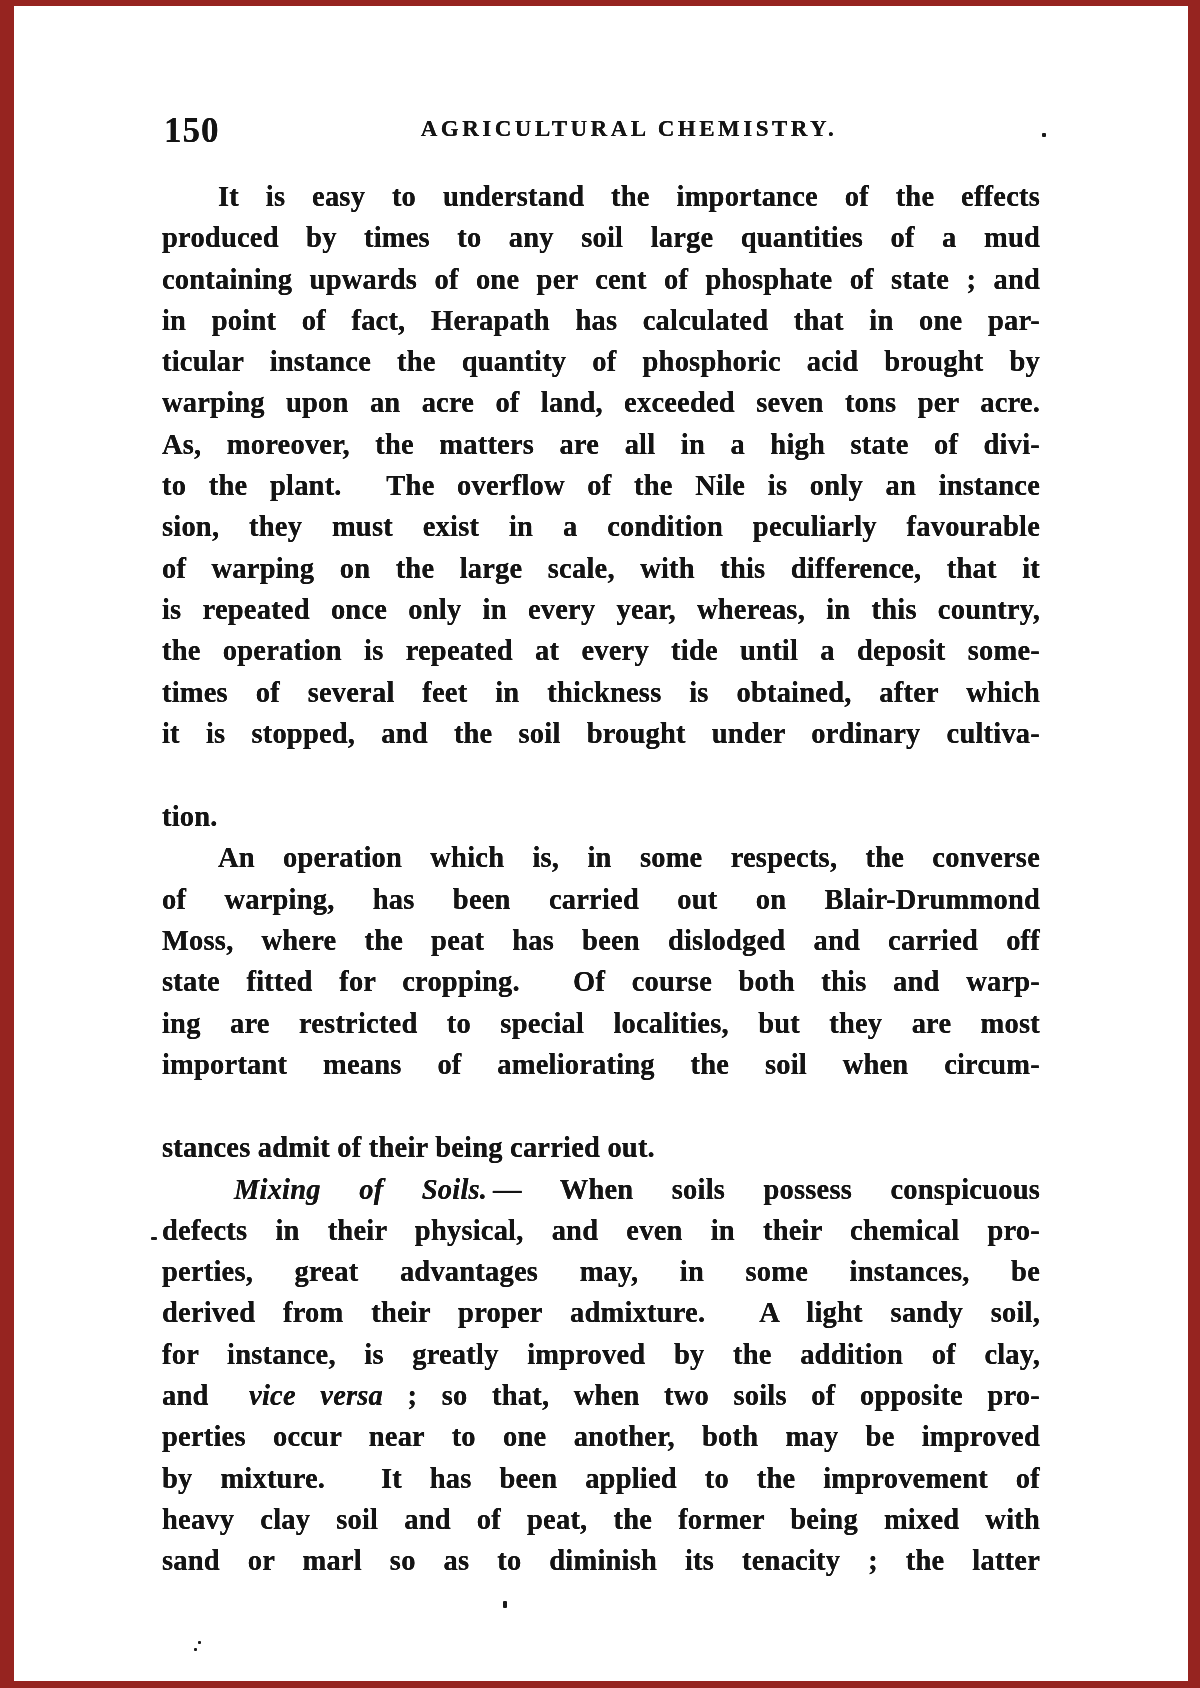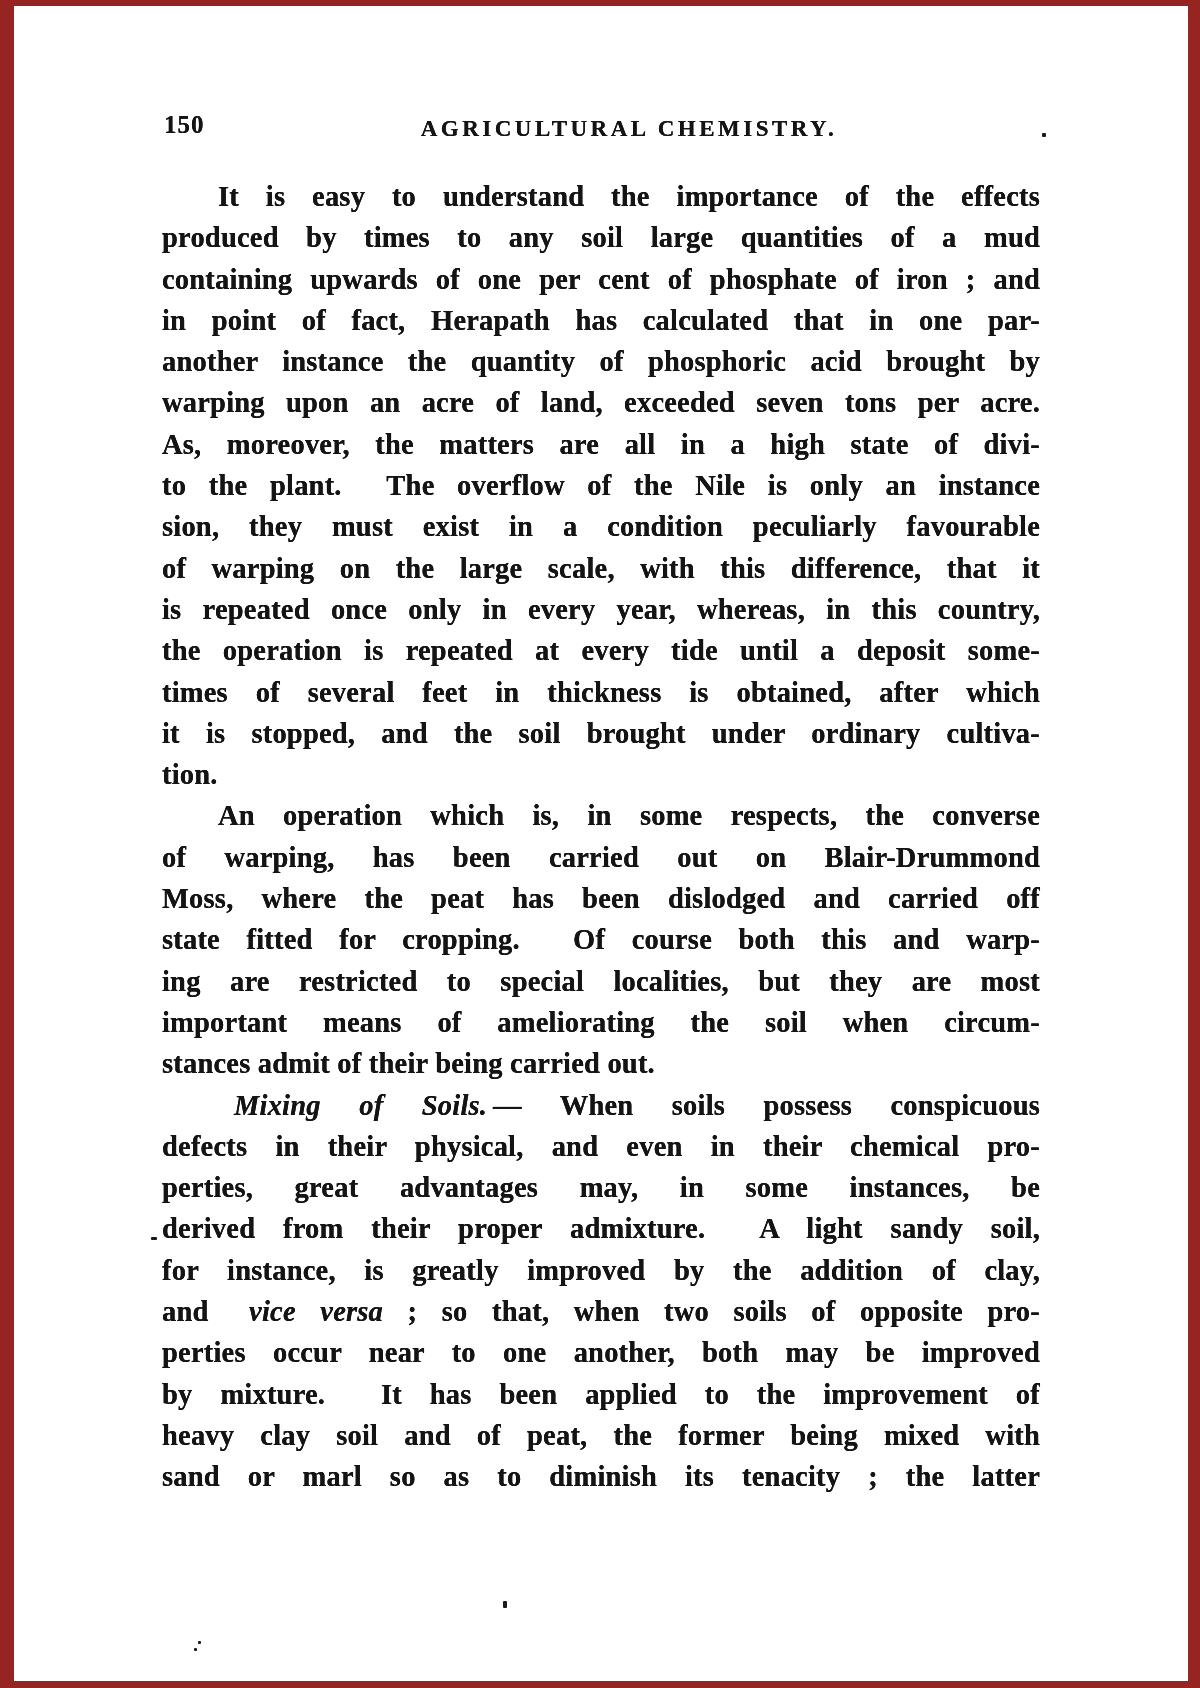--- a/index.html
+++ b/index.html
@@ -27,21 +27,21 @@
     position: absolute;
     left: 162px;
     top: 111px;
     width: 878px;
     height: 40px;
   }
   .pagenum {
     position: absolute;
     left: 2px;
     top: 0;
-    font-size: 25px;
+    font-size: 35px;
     font-weight: 700;
     letter-spacing: 1px;
     text-shadow: 0 0 0.4px #000;
   }
   .headtitle {
     position: absolute;
     left: 50%;
     top: 5px;
     transform: translateX(-50%) translateX(28px);
     font-size: 23px;
@@ -61,21 +61,21 @@
     font-size: 28.5px;
     line-height: 41.3px;
     font-weight: 600;
     letter-spacing: 0.2px;
     text-align: justify;
     text-align-last: justify;
     text-justify: inter-word;
     text-shadow: 0 0 0.45px #000;
   }
   .line.indent { text-indent: 56px; }
-  .line.para-end { text-align-last: left; }
+  .line.para-end { text-align-last: left; margin-top: 42px; }
   .line i { font-style: italic; margin-left: 16px; }
 
   
   .speck {
     position: absolute;
     background: #1a1a1a;
     border-radius: 1px;
   }
   .speck-a { left: 1042px; top: 133px;  width: 4px; height: 4px; }
   .speck-b { left: 151px;  top: 1237px; width: 6px; height: 3px; }
@@ -94,23 +94,23 @@
   <div class="edge edge-bottom"></div>
 
   <header class="running-head">
     <span class="pagenum">150</span>
     <span class="headtitle">AGRICULTURAL CHEMISTRY.</span>
   </header>
 
   <main class="textblock" id="textblock">
       <div class="line indent"><span>It is easy to understand the importance of the effects</span></div>
       <div class="line"><span>produced by times to any soil large quantities of a mud</span></div>
-      <div class="line"><span>containing upwards of one per cent of phosphate of iron ; and</span></div>
+      <div class="line"><span>containing upwards of one per cent of phosphate of state ; and</span></div>
       <div class="line"><span>in point of fact, Herapath has calculated that in one par-</span></div>
-      <div class="line"><span>another instance the quantity of phosphoric acid brought by</span></div>
+      <div class="line"><span>ticular instance the quantity of phosphoric acid brought by</span></div>
       <div class="line"><span>warping upon an acre of land, exceeded seven tons per acre.</span></div>
       <div class="line"><span>As, moreover, the matters are all in a high state of divi-</span></div>
       <div class="line"><span>to the plant.&nbsp; The overflow of the Nile is only an instance</span></div>
       <div class="line"><span>sion, they must exist in a condition peculiarly favourable</span></div>
       <div class="line"><span>of warping on the large scale, with this difference, that it</span></div>
       <div class="line"><span>is repeated once only in every year, whereas, in this country,</span></div>
       <div class="line"><span>the operation is repeated at every tide until a deposit some-</span></div>
       <div class="line"><span>times of several feet in thickness is obtained, after which</span></div>
       <div class="line"><span>it is stopped, and the soil brought under ordinary cultiva-</span></div>
       <div class="line para-end"><span>tion.</span></div>

